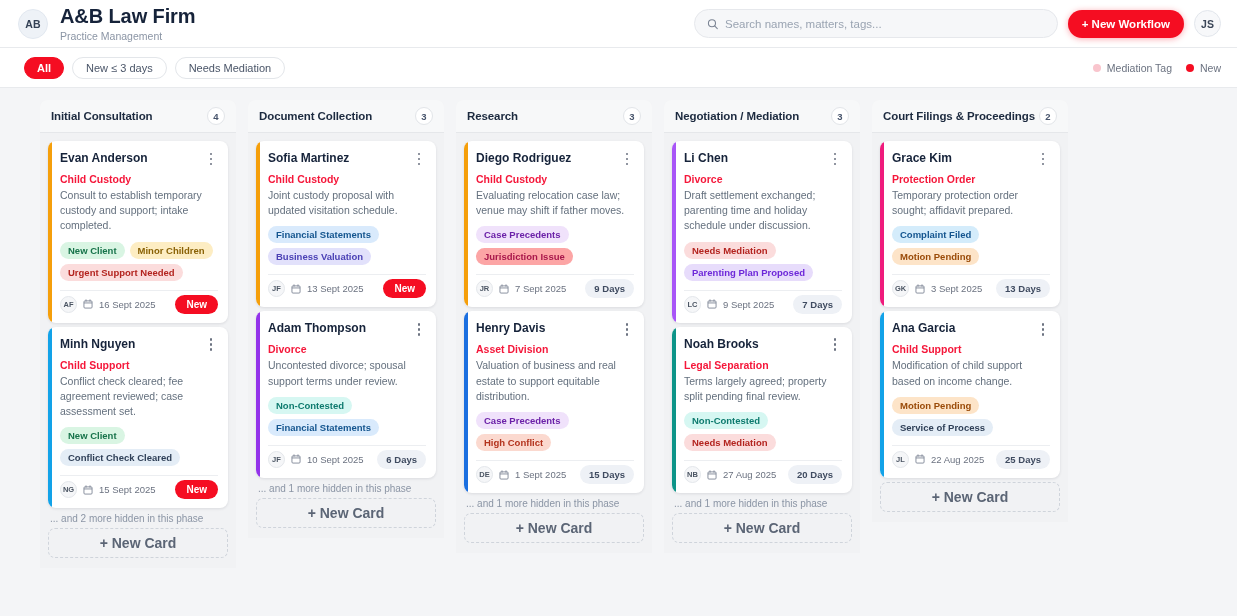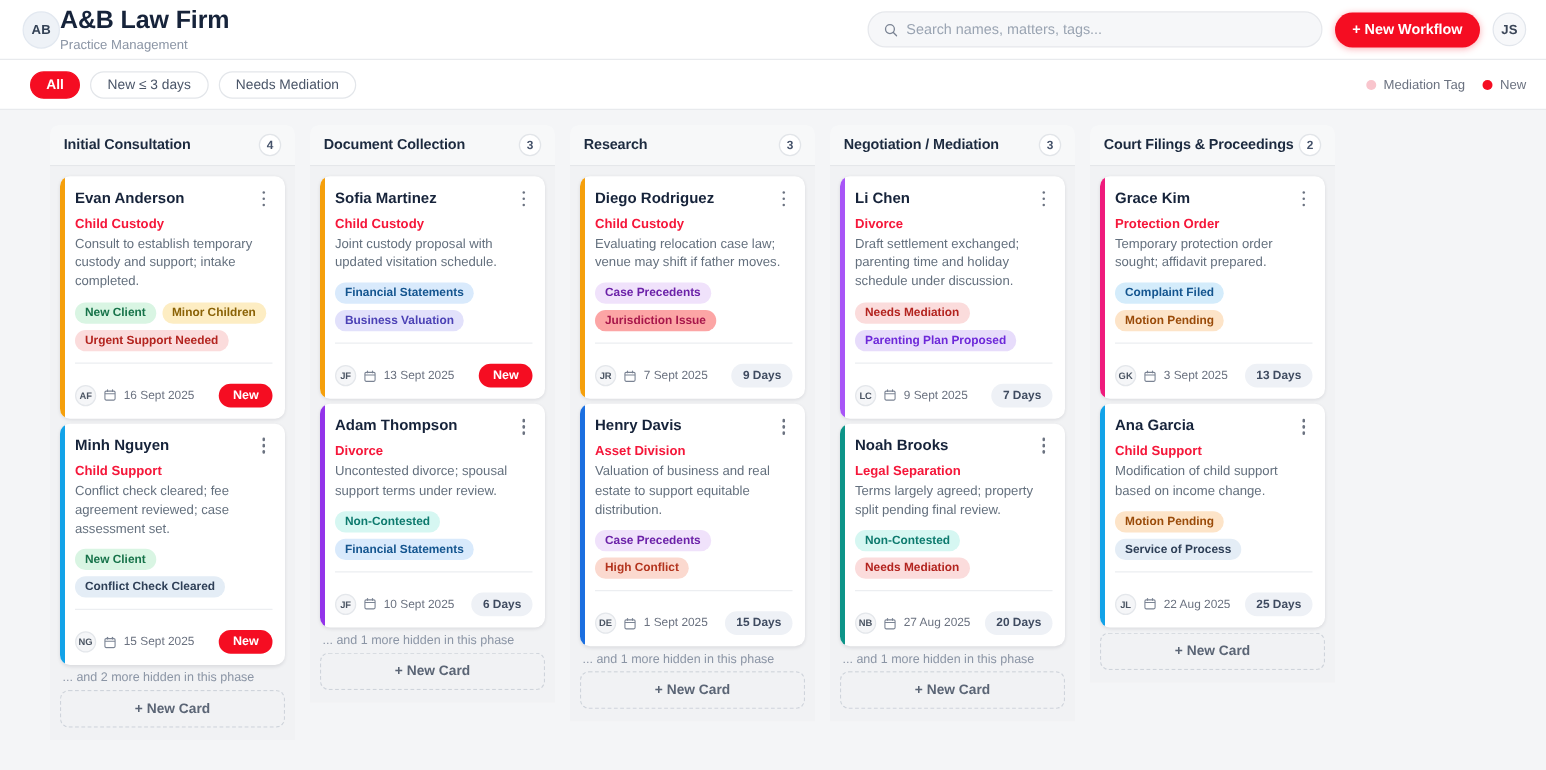--- a/index.html
+++ b/index.html
@@ -10,21 +10,21 @@
     overflow: hidden;
   }
   .app { width: 1237px; height: 616px; display: flex; flex-direction: column; background:#f4f5f7; }
 
   
   .topbar {
     height: 48px; min-height:48px; background:#ffffff;
     display:flex; align-items:center; padding: 0 16px 0 18px;
     border-bottom: 1px solid #e8eaed;
   }
-  .brand { display:flex; align-items:center; }
+  .brand { display:flex; align-items:center; gap:12px; }
   .logo-circle {
     width:30px; height:30px; border-radius:50%;
     background:#eef2f7; border:1px solid #e2e8f0;
     display:flex; align-items:center; justify-content:center;
     font-size:10.5px; font-weight:bold; color:#334155; letter-spacing:.2px;
   }
   .brand-text { display:flex; flex-direction:column; justify-content:center; line-height:1.15; }
   .brand-title { font-size:20px; font-weight:bold; color:#16233a; letter-spacing:-.1px; }
   .brand-sub { font-size:10.5px; color:#8b95a5; margin-top:2px; }
 
@@ -109,21 +109,21 @@
     align-items:center; justify-content:center; gap:2.5px; cursor:pointer; flex:none;
   }
   .kebab i { width:2.5px; height:2.5px; border-radius:50%; background:#6b7280; display:block; }
   .card-matter { font-size:10.5px; font-weight:bold; margin-top:6px; color:#f5173a; }
   .card-desc { font-size:10.5px; color:#64707e; line-height:1.45; margin-top:3px; }
   .tags { display:flex; flex-wrap:wrap; gap:5px; margin-top:8px; }
   .tag {
     padding:3px 8px; border-radius:9px; font-size:9.5px; font-weight:bold; white-space:nowrap;
   }
   .card-footer {
-    margin-top:9px; padding-top:16px; border-top:1px solid #eceef1;
+    margin-top:9px; padding-top:4px; border-top:1px solid #eceef1;
     display:flex; align-items:center; gap:6px;
   }
   .mini-avatar {
     width:17px; height:17px; border-radius:50%; background:#f5f6f8;
     border:1px solid #e4e7eb; font-size:7.5px; font-weight:bold; color:#4b5563;
     display:flex; align-items:center; justify-content:center; flex:none;
   }
   .cal-icon { width:10px; height:10px; flex:none; display:block; }
   .card-date { font-size:9.5px; color:#6b7280; white-space:nowrap; }
   .badge-right { margin-left:auto; }
@@ -131,21 +131,21 @@
     background:#f50d22; color:#fff; font-size:10px; font-weight:bold;
     padding:4px 11px; border-radius:11px;
   }
   .badge-days {
     background:#eef1f6; color:#3f4b60; font-size:9.5px; font-weight:bold;
     padding:4px 9px; border-radius:10px; white-space:nowrap;
   }
   .hidden-note { font-size:10px; color:#8b95a5; padding:1px 2px 0 2px; }
   .new-card-btn {
     height:30px; border:1px dashed #cfd4db; border-radius:7px; background:transparent;
-    color:#5b6575; font-size:11px; font-weight:bold; cursor:pointer;
+    color:#5b6575; font-size:14px; font-weight:bold; cursor:pointer;
     display:flex; align-items:center; justify-content:center;
     font-family:"Liberation Sans", sans-serif;
   }
 </style>
 </head>
 <body>
 
 <div class="app">
 
   <div class="topbar">

